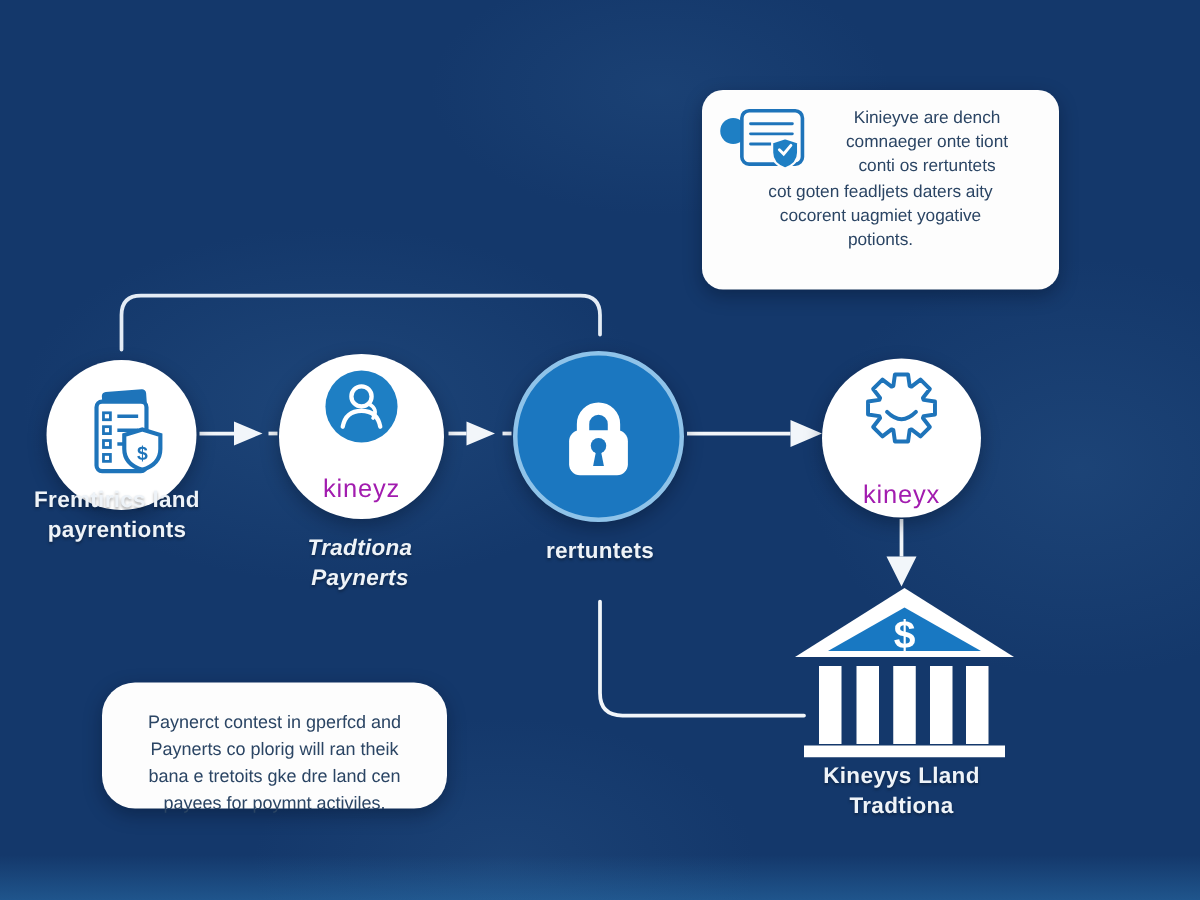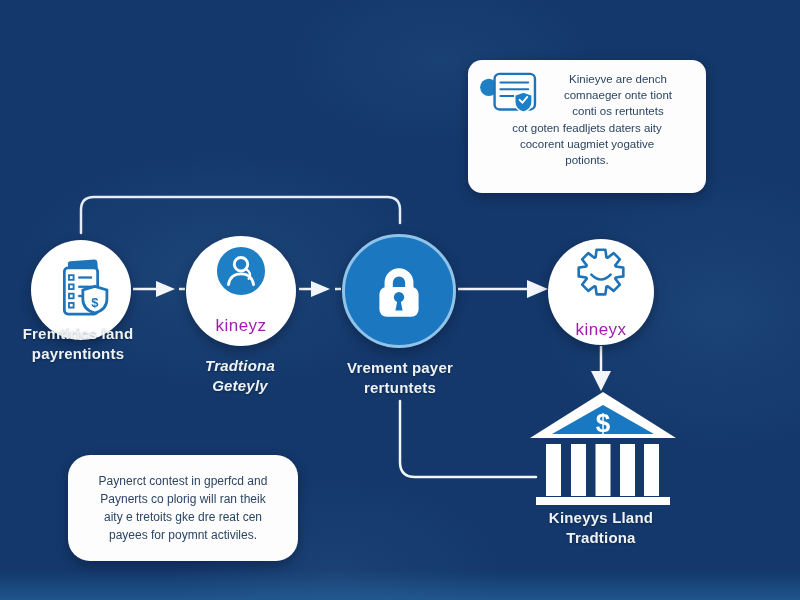--- a/index.html
+++ b/index.html
@@ -43,21 +43,21 @@
     box-shadow:0 4px 12px rgba(2,12,30,.35);
   }
   .callout-top{
     left:468px;top:60px;width:238px;height:133px;border-radius:14px;
     padding:10px 10px 0 10px;box-sizing:border-box;
     font-size:11.5px;font-weight:500;line-height:1.4;text-align:center;
   }
   .callout-top .tc-row{display:flex;align-items:center;}
   .callout-top .tc-row .tc-lines{flex:1;}
   .callout-bottom{
-    left:68px;top:455px;width:230px;height:106px;border-radius:22px;
+    left:68px;top:455px;width:230px;height:84px;border-radius:22px;
     padding:17px 8px 0 8px;box-sizing:border-box;
     font-size:12px;font-weight:500;line-height:1.5;text-align:center;
   }
   .bank{position:absolute;left:528px;top:392px;}
   svg text{font-family:"Liberation Sans",sans-serif;}
 </style>
 </head>
 <body>
 
 <div class="stage">
@@ -137,33 +137,32 @@
     <svg width="50" height="50" viewBox="0 0 52 52">
       <circle cx="26" cy="26" r="25" fill="#1e7fc4"></circle>
       <circle cx="26" cy="19" r="7" fill="none" stroke="#ffffff" stroke-width="3"></circle>
       <path d="M 13 40 Q 15 29 26 29 Q 37 29 39 40" fill="none" stroke="#ffffff" stroke-width="3" stroke-linecap="round"></path>
       <path d="M 31 24 Q 38 28 34 34" fill="none" stroke="#ffffff" stroke-width="2.5" stroke-linecap="round"></path>
     </svg>
     <div class="badge-name">kineyz</div>
   </div>
   <div class="node-label" style="left:170px;top:356px;width:140px;font-style:italic;">
     <span>Tradtiona</span>
-    <span>Geteyly</span>
+    <span>Paynerts</span>
   </div>
 
   <div class="node-circle lock" style="left:342px;top:234px;width:114px;height:114px;">
     <svg width="66" height="66" viewBox="0 0 64 64">
       <path d="M 22 30 V 24 A 10 10 0 0 1 42 24 V 30" fill="none" stroke="#ffffff" stroke-width="8"></path>
       <rect x="13" y="28" width="38" height="29" rx="7" fill="#ffffff"></rect>
       <circle cx="32" cy="38" r="5" fill="#1b77c0"></circle>
       <path d="M 30.5 41 L 28.5 51 L 35.5 51 L 33.5 41 Z" fill="#1b77c0"></path>
     </svg>
   </div>
   <div class="node-label" style="left:330px;top:358px;width:140px;">
-    <span>Vrement payer</span>
     <span>rertuntets</span>
   </div>
 
   <div class="node-circle" style="left:548px;top:239px;width:106px;height:106px;">
     <svg width="56" height="56" viewBox="-32 -32 64 64">
       <path d="M 16.9 -6.2 L 25.5 -5 L 25.5 5 L 16.9 6.2 L 16.3 7.6 L 21.6 14.5 L 14.5 21.6 L 7.6 16.3 L 6.2 16.9 L 5 25.5 L -5 25.5 L -6.2 16.9 L -7.6 16.3 L -14.5 21.6 L -21.6 14.5 L -16.3 7.6 L -16.9 6.2 L -25.5 5 L -25.5 -5 L -16.9 -6.2 L -16.3 -7.6 L -21.6 -14.5 L -14.5 -21.6 L -7.6 -16.3 L -6.2 -16.9 L -5 -25.5 L 5 -25.5 L 6.2 -16.9 L 7.6 -16.3 L 14.5 -21.6 L 21.6 -14.5 L 16.3 -7.6 Z" fill="#ffffff" stroke="#1e74ba" stroke-width="3" stroke-linejoin="round"></path>
       <path d="M -11 3 Q 0 14 11 3" fill="none" stroke="#1e74ba" stroke-width="3" stroke-linecap="round"></path>
     </svg>
     <div class="badge-name">kineyx</div>
   </div>
@@ -182,16 +181,16 @@
     </g>
   </svg>
   <div class="node-label" style="left:521px;top:508px;width:160px;">
     <span>Kineyys Lland</span>
     <span>Tradtiona</span>
   </div>
 
   <div class="callout callout-bottom">
     <div>Paynerct contest in gperfcd and</div>
     <div>Paynerts co plorig will ran theik</div>
-    <div>aity e tretoits gke dre reat cen</div>
+    <div>bana e tretoits gke dre land cen</div>
     <div>payees for poymnt activiles.</div>
   </div>
 </div>
 
 </body></html>

